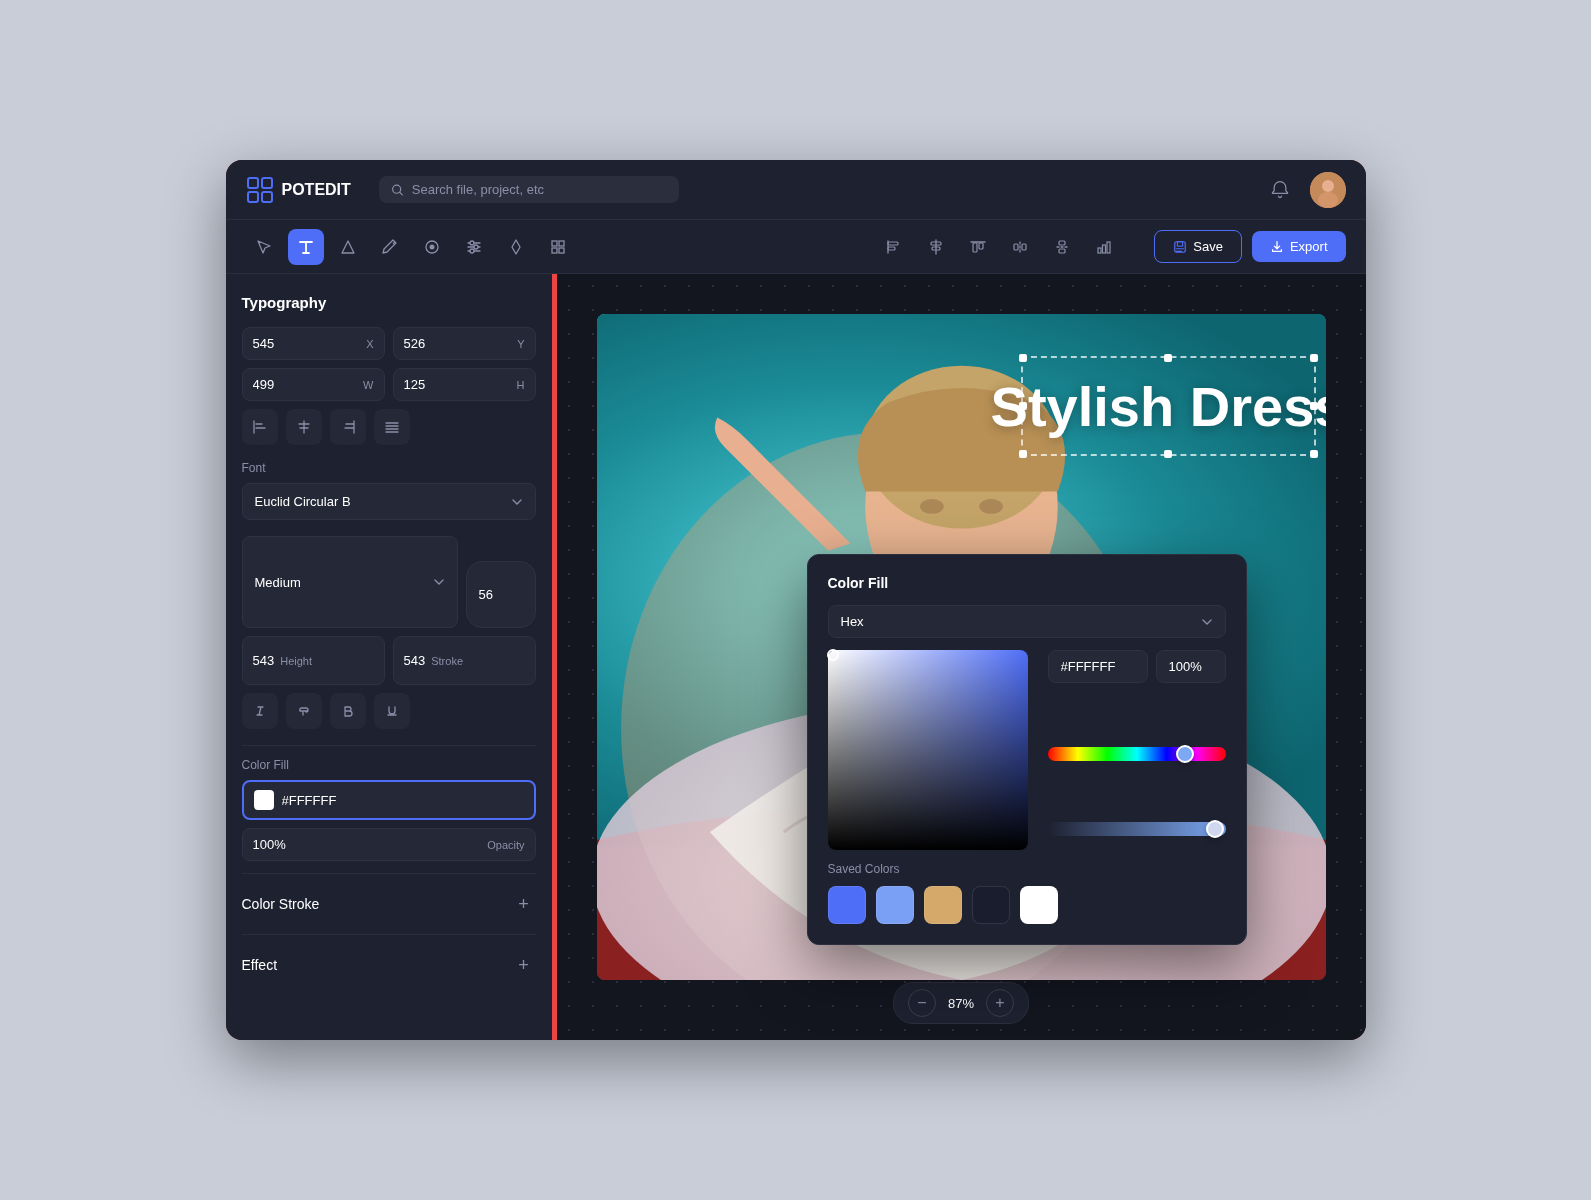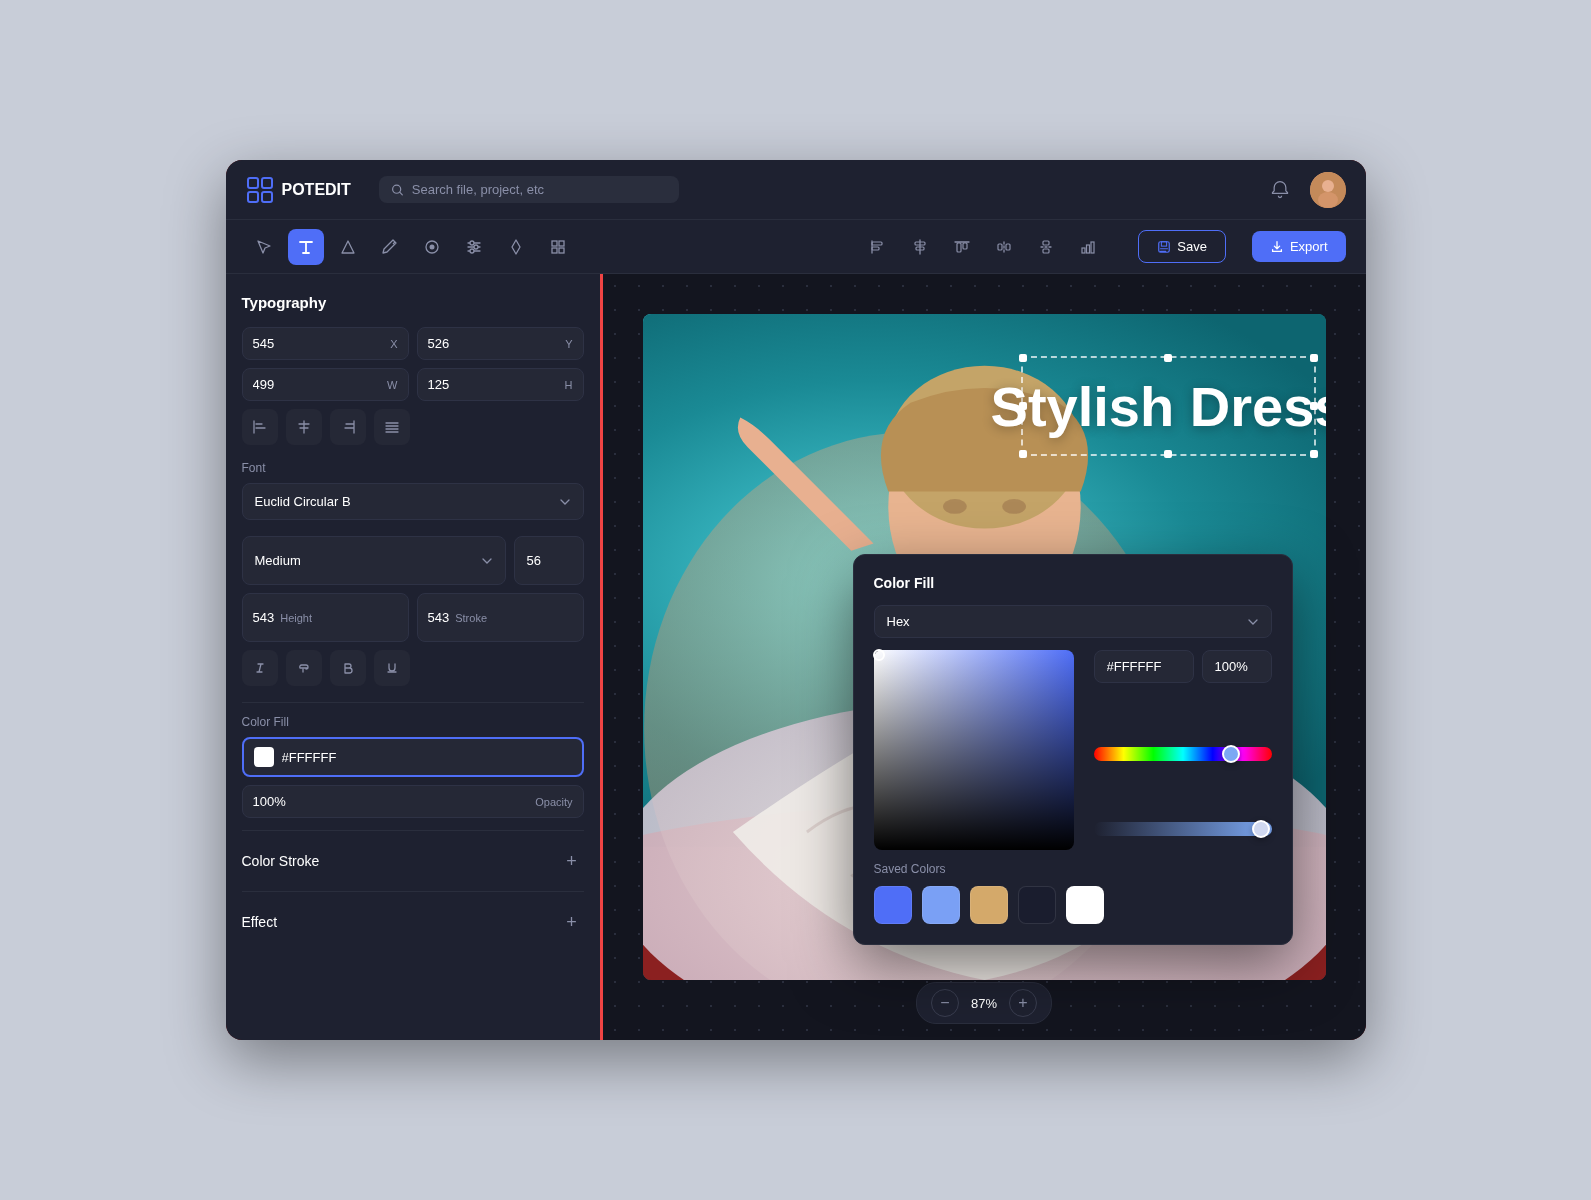--- a/index.html
+++ b/index.html
@@ -115,21 +115,21 @@
       cursor: pointer;
       color: #8a8fa8;
       font-size: 16px;
       transition: background 0.15s;
     }
     .tool-btn.active { background: #4f6ef7; color: #fff; }
     .toolbar-spacer { flex: 1; }
     .toolbar-actions {
       display: flex;
       align-items: center;
-      gap: 26px;
+      gap: 10px;
     }
     .btn-save {
       display: flex;
       align-items: center;
       gap: 6px;
       padding: 8px 18px;
       background: transparent;
       border: 1.5px solid #4f6ef7;
       border-radius: 8px;
       color: #fff;
@@ -151,23 +151,23 @@
       cursor: pointer;
     }
     
     .main-area {
       display: flex;
       flex: 1;
       overflow: hidden;
     }
     
     .sidebar {
-      width: 377px;
+      width: 331px;
       background: #1e2130;
-      border-right: 3px solid #ef4444;
+      border-right: 5px solid #ef4444;
       overflow-y: auto;
       flex-shrink: 0;
       padding: 20px 16px;
     }
     .sidebar::-webkit-scrollbar { width: 4px; }
     .sidebar::-webkit-scrollbar-track { background: transparent; }
     .sidebar::-webkit-scrollbar-thumb { background: #3a3e50; border-radius: 2px; }
     .section-title {
       color: #fff;
       font-size: 15px;
@@ -254,24 +254,25 @@
       font-size: 13px;
       display: flex;
       align-items: center;
       justify-content: space-between;
       cursor: pointer;
     }
     .font-size-input {
       width: 70px;
       background: #252836;
       border: 1px solid #2e3245;
-      border-radius: 8px;
-      padding: 16px 12px;
-      color: #fff;
-      font-size: 13px;
+      border-radius: 16px;
+      padding: 25px 12px;
+      color: #fff;
+      font-size: 13px;
+      margin-top: 25px;
     }
     .font-size-input input {
       background: none;
       border: none;
       outline: none;
       color: #fff;
       font-size: 13px;
       width: 100%;
     }
     .size-row {

